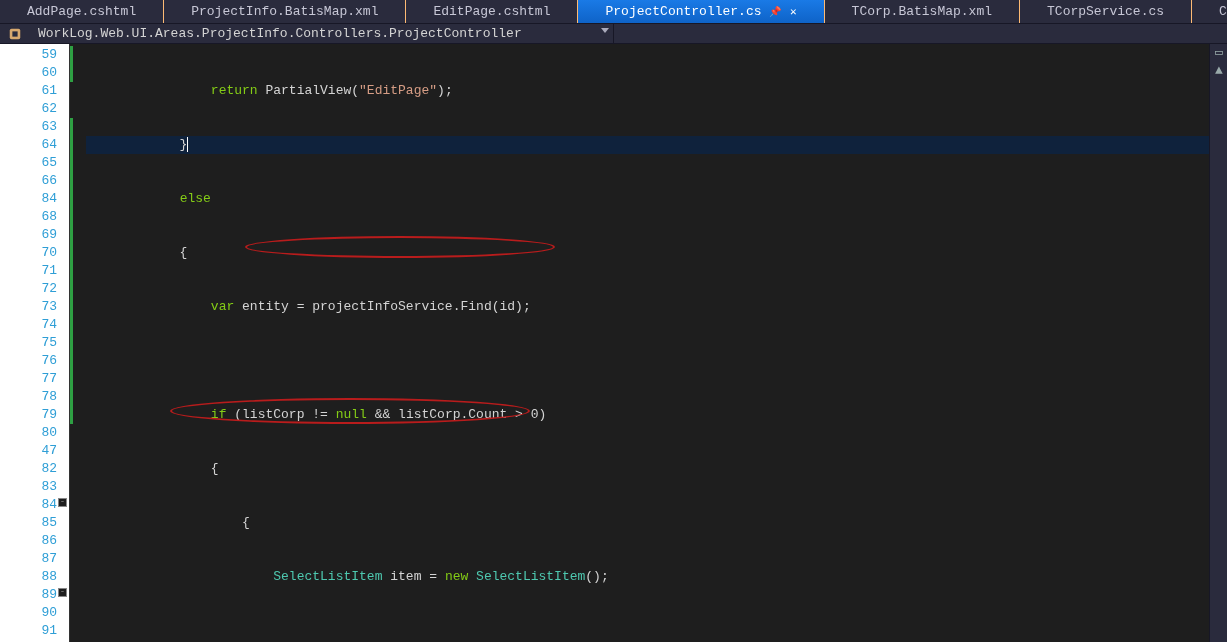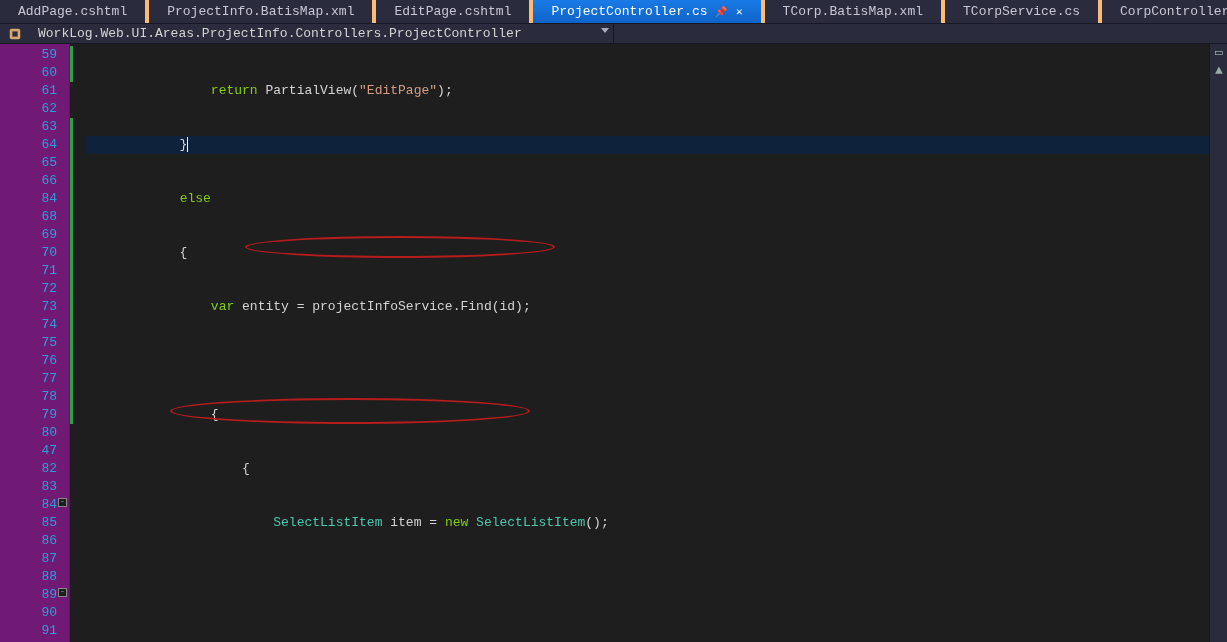--- a/index.html
+++ b/index.html
@@ -14,24 +14,24 @@
     display:flex; flex-direction:column;
   }
   
   .tabs {
     display:flex; align-items:stretch;
     background:#2a2b3d;
     height:24px;
     border-bottom:1px solid #171726;
   }
   .tab {
-    padding:0 18px;
+    padding:0 27px;
     display:flex; align-items:center;
     color:#c7c7d6;
-    border-right:4px solid #fdba74;
+    border-right:1px solid #fdba74;
     cursor:pointer;
     white-space:nowrap;
     justify-content:flex-end;
   }
   .tab.active { background:#0d6efd; background:linear-gradient(#1a7ae6,#0e63c8); color:#fff; }
   .tab .pin, .tab .close { margin-left:8px; font-size:10px; color:#fff; }
   .tab .pin::before { content:"\1F4CC"; font-size:10px; }
   .tab .close { cursor:pointer; }
   .tab .close::before { content:"✕"; font-size:11px; }
   
@@ -56,21 +56,21 @@
     width:0;height:0;border-left:4px solid transparent;border-right:4px solid transparent;border-top:5px solid #aab;
   }
   .ico-class svg, .ico-method svg { width:14px;height:14px; }
   
   .editor {
     display:flex; flex:1; overflow:hidden; position:relative;
     background:#1e1e1e;
   }
   .gutter {
     width:70px;
-    background:#701a75;
+    background:#ffffff;
     color:#2e9ed6;
     text-align:right;
     padding-right:12px;
     font-size:13px;
     line-height:18px;
     padding-top:2px;
     border-right:1px solid #333;
     user-select:none;
     position:relative;
   }
@@ -197,20 +197,21 @@
   <div class="modbar" style="top:2px; height:36px;"></div>
   <div class="modbar" style="top:74px; height:306px;"></div>
 
   <div class="code">
     <div class="row"><span>                </span><span class="kw">return</span><span> PartialView(</span><span class="str">"EditPage"</span><span>);</span></div>
     <div class="row hl-cursor"><span>            }</span><span class="cursor">&nbsp;</span></div>
     <div class="row"><span>            </span><span class="kw">else</span></div>
     <div class="row"><span>            {</span></div>
     <div class="row"><span>                </span><span class="kw">var</span><span> entity = projectInfoService.Find(id);</span></div>
     <div class="row"><span></span></div>
+    <div class="row"><span>                </span><span class="kw">if</span><span> (listCorp != </span><span class="kw">null</span><span> &amp;&amp; listCorp.Count &gt; 0)</span></div>
     <div class="row"><span>                {</span></div>
     <div class="row"><span>                    {</span></div>
     <div class="row"><span>                        </span><span class="type">SelectListItem</span><span> item = </span><span class="kw">new</span><span> </span><span class="type">SelectListItem</span><span>();</span></div>
     
     
     
     
     
     
     

